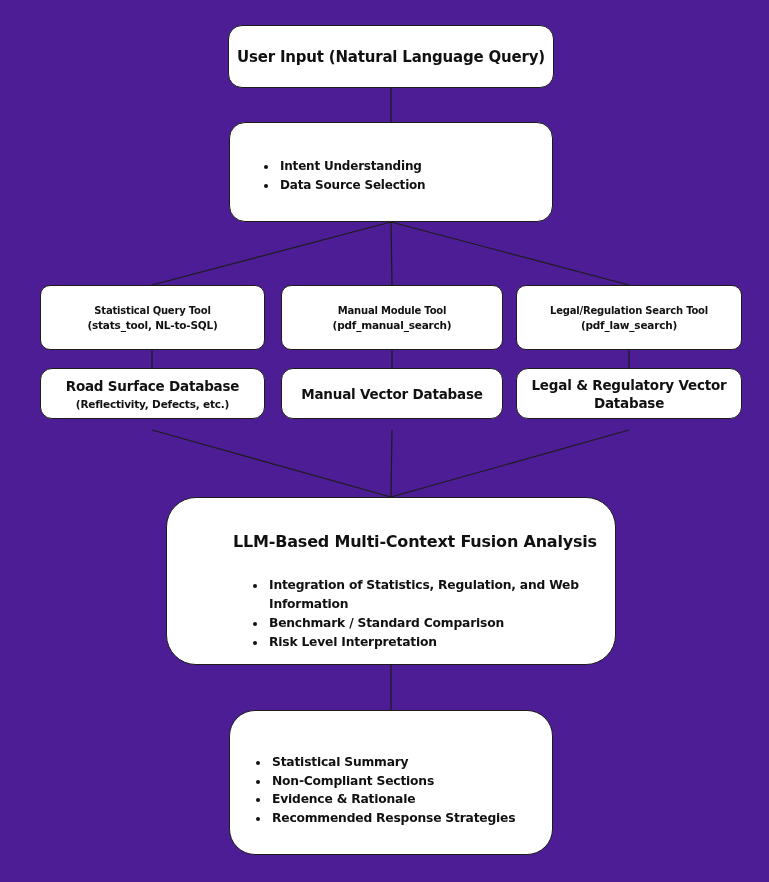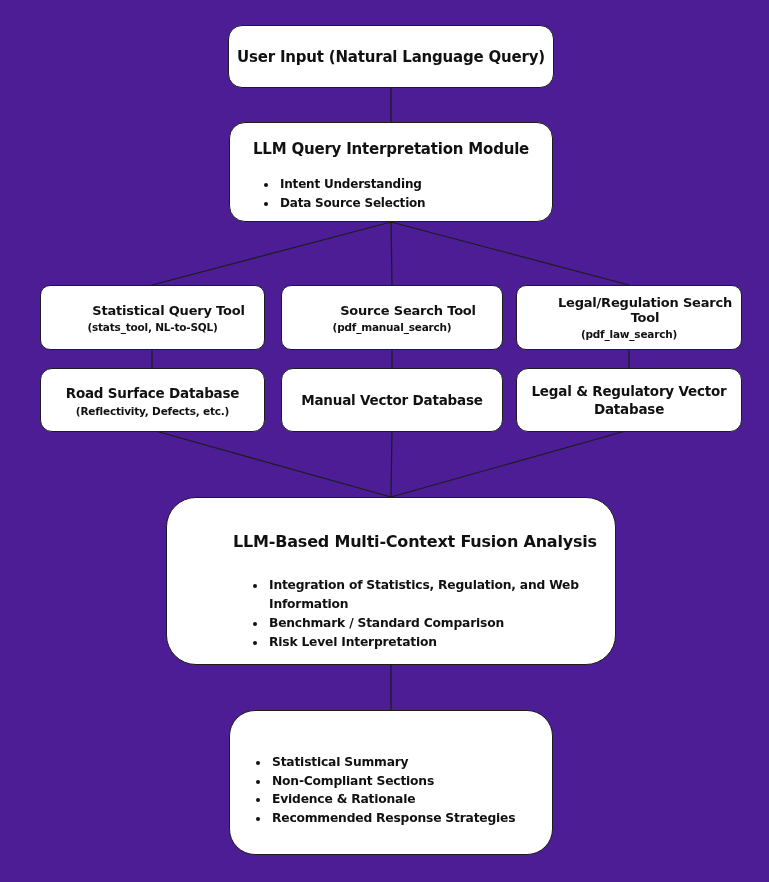--- a/index.html
+++ b/index.html
@@ -27,24 +27,24 @@
   
   .box-query-module { left: 229px; top: 122px; width: 324px; height: 100px; border-radius: 16px; justify-content: flex-start; padding-top: 17px; }
   .box-query-module .node-title { font-size: 15px; }
   .box-query-module ul.bullets { align-self: flex-start; margin-top: 17px; padding-left: 48px; font-size: 12px; line-height: 19px; }
 
   
   .tool { top: 285px; height: 65px; border-radius: 10px; }
   .box-stat-tool   { left: 40px;  width: 225px; }
   .box-manual-tool { left: 281px; width: 222px; }
   .box-legal-tool  { left: 516px; width: 226px; }
-  .tool .node-title { font-size: 13px; margin-left: 32px; }
+  .tool .node-title { font-size: 10px; }
 
   
-  .db { top: 368px; height: 64px; border-radius: 12px; padding: 0 12px; }
+  .db { top: 368px; height: 51px; border-radius: 12px; padding: 0 12px; }
   .box-road-db   { left: 40px;  width: 225px; }
   .box-manual-db { left: 281px; width: 222px; }
   .box-legal-db  { left: 516px; width: 226px; }
   .db .node-title { font-size: 13.5px; line-height: 18px; }
 
   
   .box-fusion { left: 166px; top: 497px; width: 450px; height: 168px; border-radius: 30px; justify-content: flex-start; padding-top: 34px; padding-left: 48px; }
   .box-fusion .node-title { font-size: 16px; }
   .box-fusion ul.bullets { align-self: flex-start; margin-top: 25px; padding-left: 52px; font-size: 12.3px; line-height: 19px; }
 
@@ -70,34 +70,33 @@
     <line x1="392" y1="430" x2="391" y2="497"></line>
     <line x1="629" y1="430" x2="391" y2="497"></line>
     <line x1="391" y1="665" x2="391" y2="710"></line>
   </svg>
 
   <div class="node box-user-input">
     <div class="node-title">User Input (Natural Language Query)</div>
   </div>
 
   <div class="node box-query-module">
-    <div class="node-title">LLM Query Interpretation Module</div>
     <ul class="bullets">
       <li>Intent Understanding</li>
       <li>Data Source Selection</li>
     </ul>
   </div>
 
   <div class="node tool box-stat-tool">
     <div class="node-title">Statistical Query Tool</div>
     <div class="node-subtitle">(stats_tool, NL-to-SQL)</div>
   </div>
 
   <div class="node tool box-manual-tool">
-    <div class="node-title">Source Search Tool</div>
+    <div class="node-title">Manual Module Tool</div>
     <div class="node-subtitle">(pdf_manual_search)</div>
   </div>
 
   <div class="node tool box-legal-tool">
     <div class="node-title">Legal/Regulation Search Tool</div>
     <div class="node-subtitle">(pdf_law_search)</div>
   </div>
 
   <div class="node db box-road-db">
     <div class="node-title">Road Surface Database</div>

